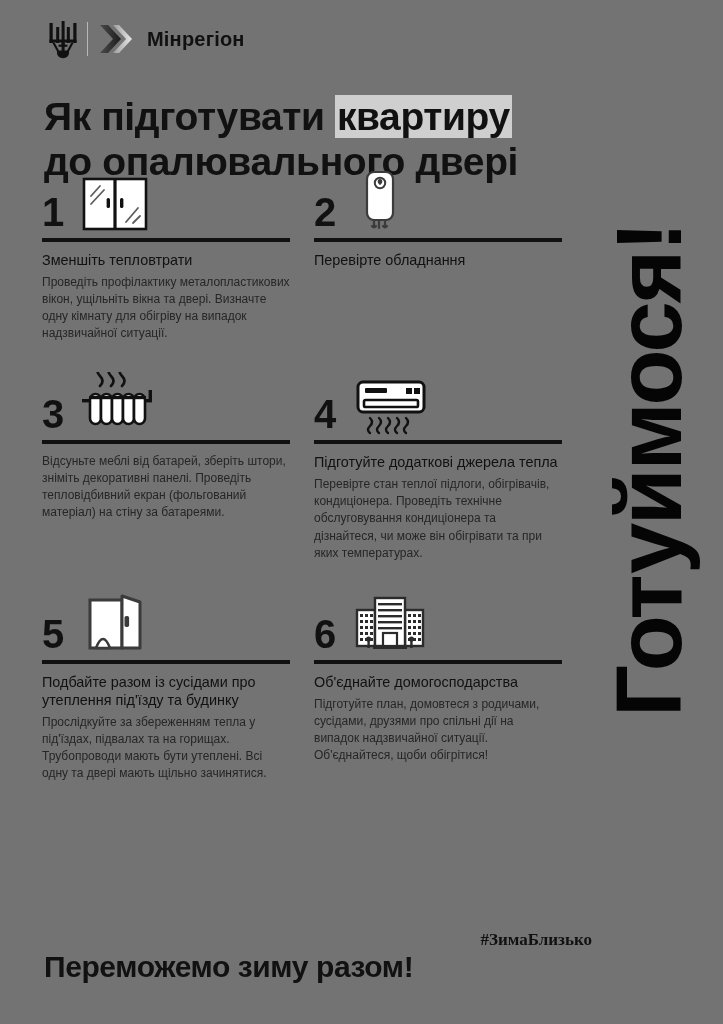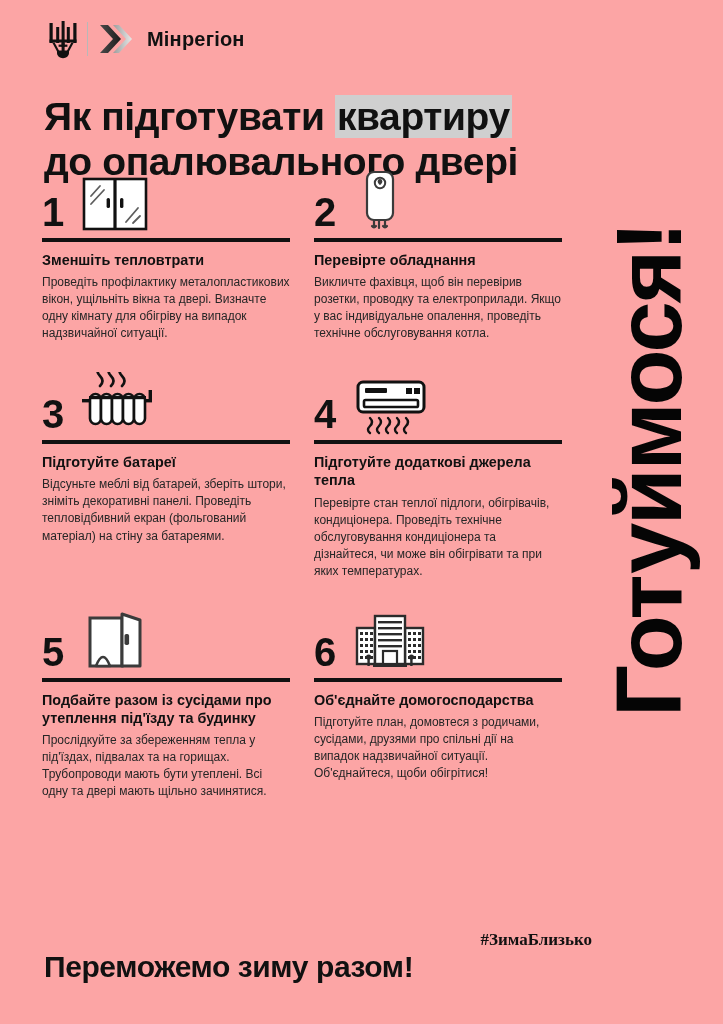--- a/index.html
+++ b/index.html
@@ -10,21 +10,21 @@
   }
   body {
     font-family: "Liberation Sans", "DejaVu Sans", sans-serif;
     color: #1a1a1a;
     -webkit-font-smoothing: antialiased;
   }
   .poster {
     position: relative;
     width: 723px;
     height: 1024px;
-    background: #fca5a5;
+    background: #737373;
     overflow: hidden;
     box-sizing: border-box;
   }
 
   
   .logo-bar {
     position: absolute;
     left: 48px;
     top: 16px;
     display: flex;
@@ -104,21 +104,21 @@
 
   .rule {
     height: 4px;
     background: #111111;
     margin-top: 4px;
     margin-bottom: 9px;
     width: 100%;
   }
   .step-title {
     font-size: 14.4px;
-    font-weight: bold;
+    font-weight: normal;
     line-height: 1.26;
     color: #111111;
     margin-bottom: 5px;
   }
   .step-body {
     font-size: 12px;
     line-height: 1.42;
     color: #262626;
   }
   .cell-spacer { height: 28px; }
@@ -249,21 +249,20 @@
               <path d="M27.6 11.4 a2.4 2.4 0 0 1 4.8 0 c0 1.8 -2.4 3.6 -2.4 3.6 s-2.4 -1.8 -2.4 -3.6 z" fill="#3b3b3b"></path>
               <g stroke="#3b3b3b" stroke-width="2.2" stroke-linecap="round" fill="none">
                 <path d="M24 50 L24 56 M29 50 L29 58 M35 50 L35 56"></path>
                 <path d="M22 56 q2 2.6 4 0 M33 56 q2 2.6 4 0"></path>
               </g>
             </svg>
           </div>
         </div>
         <div class="rule"></div>
         <div class="step-title">Перевірте  обладнання</div>
-        <div class="step-body">Викличте фахівця, щоб він перевірив розетки, проводку та електроприлади. Якщо у вас індивідуальне опалення, проведіть технічне обслуговування котла.</div>
       </div>
     </div>
 
     <div class="cell-spacer"></div>
 
     <div class="grid-row">
       <div class="cell left">
         <div class="cell-head">
           <div class="step-num">3</div>
           <div class="step-icon">
@@ -283,21 +282,20 @@
               <g fill="#111111">
                 <rect x="4" y="27" width="9" height="3.4"></rect>
                 <rect x="66" y="27" width="8" height="3.4"></rect>
                 <rect x="70.6" y="18" width="3.4" height="12"></rect>
                 <rect x="11" y="24" width="57" height="3.2"></rect>
               </g>
             </svg>
           </div>
         </div>
         <div class="rule"></div>
-        <div class="step-title">Підготуйте батареї</div>
         <div class="step-body">Відсуньте меблі від батарей, зберіть штори, зніміть декоративні панелі. Проведіть тепловідбивний екран (фольгований матеріал) на стіну за батареями.</div>
       </div>
 
       <div class="cell">
         <div class="cell-head">
           <div class="step-num">4</div>
           <div class="step-icon">
             <svg width="86" height="64" viewBox="0 0 86 64" aria-hidden="true">
               <rect x="8" y="10" width="66" height="30" rx="5" fill="#ffffff" stroke="#111111" stroke-width="3"></rect>
               <rect x="15" y="16" width="22" height="5" rx="1" fill="#111111"></rect>

